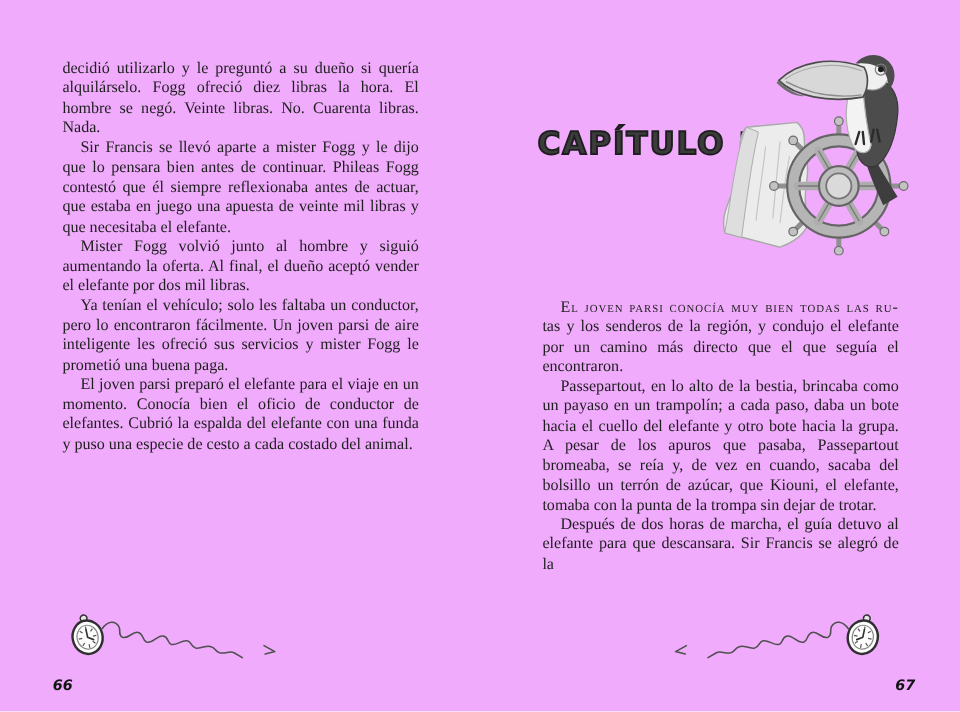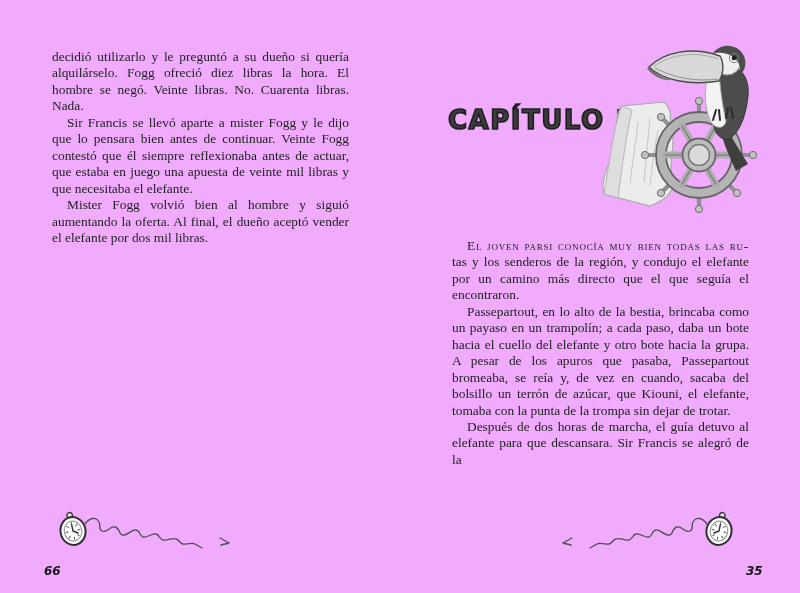--- a/index.html
+++ b/index.html
@@ -8,21 +8,21 @@
     font-family:"Liberation Serif",serif;color:#1e1e1e;padding-left:24px;
   }
   
   .textcol{
     position:absolute;width:297px;font-size:13.4px;line-height:16.45px;
     text-align:justify;hyphens:auto;-webkit-hyphens:auto;
   }
   .textcol p{margin:0;text-indent:15px;}
   .page-left-text{left:52px;top:49px;}
   .page-left-text p:first-child{text-indent:0;}
-  .page-right-text{left:452px;top:238px;}
+  .page-right-text{left:452px;top:248px;}
   .opening{text-indent:0;}
   .opening-lead{
     display:block;font-variant:small-caps;letter-spacing:0.8px;
     text-align:justify;text-align-last:justify;
   }
   
   .chapter-title{
     position:absolute;left:448px;top:88px;
     font-family:"DejaVu Sans",sans-serif;font-weight:800;font-size:26px;
     letter-spacing:1.5px;color:#3c3c3c;-webkit-text-stroke:1.6px #1e1e1e;
@@ -41,22 +41,24 @@
   .watch-left{left:54px;}
   .watch-right{left:556px;transform:scaleX(-1);}
 </style>
 </head>
 <body>
 
 <div class="spread">
 
   <div class="textcol page-left-text">
       <p>decidió utilizarlo y le preguntó a su dueño si quería alquilárselo. Fogg ofreció diez libras la hora. El hombre se negó. Veinte libras. No. Cuarenta libras. Nada.</p>
-      <p>Sir Francis se llevó aparte a mister Fogg y le dijo que lo pensara bien antes de continuar. Veinte Fogg contestó que él siempre reflexionaba antes de actuar, que estaba en juego una apuesta de veinte mil libras y que necesitaba el elefante.</p>
-      <p>Mister Fogg volvió bien al hombre y siguió aumentando la oferta. Al final, el dueño aceptó vender el elefante por dos mil libras.</p>
+      <p>Sir Francis se llevó aparte a mister Fogg y le dijo que lo pensara bien antes de continuar. Phileas Fogg contestó que él siempre reflexionaba antes de actuar, que estaba en juego una apuesta de veinte mil libras y que necesitaba el elefante.</p>
+      <p>Mister Fogg volvió junto al hombre y siguió aumentando la oferta. Al final, el dueño aceptó vender el elefante por dos mil libras.</p>
+      <p>Ya tenían el vehículo; solo les faltaba un conductor, pero lo encontraron fácilmente. Un joven parsi de aire inteligente les ofreció sus servicios y mister Fogg le prometió una buena paga.</p>
+      <p>El joven parsi preparó el elefante para el viaje en un momento. Conocía bien el oficio de conductor de elefantes. Cubrió la espalda del elefante con una funda y puso una especie de cesto a cada costado del animal.</p>
     </div>
 
   <span class="pagenum pagenum-left">66</span>
 
   <svg class="watch watch-left" viewBox="0 0 182 42" xmlns="http://www.w3.org/2000/svg">
     <g transform="rotate(-12 19 22)">
       <circle cx="19" cy="6" r="2.8" fill="#e8e8e8" stroke="#333" stroke-width="1.3"></circle>
       <ellipse cx="19" cy="22" rx="12.5" ry="14" fill="#fdfdfd" stroke="#2f2f2f" stroke-width="2"></ellipse>
       <ellipse cx="19" cy="22" rx="8.8" ry="10" fill="none" stroke="#8a8a8a" stroke-width="1"></ellipse>
       <path d="M19 13 v3 M19 28 v3 M11.5 22 h3 M23.5 22 h3 M13.6 15.8 l2 2 M22.4 26.2 l2 2 M24.4 15.8 l-2 2 M15.6 26.2 l-2 2" stroke="#555" stroke-width="1"></path>
@@ -139,21 +141,21 @@
   <div class="textcol page-right-text">
     <p class="opening">
       <span class="opening-lead">El joven parsi conocía muy bien todas las ru-</span><span>tas y los senderos de la región, y condujo el elefante por un camino más directo que el que seguía el encontraron.</span>
     </p>
     <div>
         <p>Passepartout, en lo alto de la bestia, brincaba como un payaso en un trampolín; a cada paso, daba un bote hacia el cuello del elefante y otro bote hacia la grupa. A pesar de los apuros que pasaba, Passepartout bromeaba, se reía y, de vez en cuando, sacaba del bolsillo un terrón de azúcar, que Kiouni, el elefante, tomaba con la punta de la trompa sin dejar de trotar.</p>
         <p>Después de dos horas de marcha, el guía detuvo al elefante para que descansara. Sir Francis se alegró de la</p>
       </div>
   </div>
 
-  <span class="pagenum pagenum-right">35</span>
+  <span class="pagenum pagenum-right">67</span>
 
   <svg class="watch watch-right" viewBox="0 0 182 42" xmlns="http://www.w3.org/2000/svg">
     <g transform="rotate(-12 19 22)">
       <circle cx="19" cy="6" r="2.8" fill="#e8e8e8" stroke="#333" stroke-width="1.3"></circle>
       <ellipse cx="19" cy="22" rx="12.5" ry="14" fill="#fdfdfd" stroke="#2f2f2f" stroke-width="2"></ellipse>
       <ellipse cx="19" cy="22" rx="8.8" ry="10" fill="none" stroke="#8a8a8a" stroke-width="1"></ellipse>
       <path d="M19 13 v3 M19 28 v3 M11.5 22 h3 M23.5 22 h3 M13.6 15.8 l2 2 M22.4 26.2 l2 2 M24.4 15.8 l-2 2 M15.6 26.2 l-2 2" stroke="#555" stroke-width="1"></path>
       <path d="M19 22 L19 15.5 M19 22 L23.5 25" stroke="#333" stroke-width="1.4" stroke-linecap="round"></path>
     </g>
     <path d="M31 15 c5 -7 11 -7 14 -2 c2 4 -1 7 3 9 c5 2 8 -5 13 -4 c5 1 3 6 7 8 c5 2 9 -6 14 -5 c5 1 3 6 7 7 c4 1 9 -4 13 -3 c4 1 3 5 7 6 c5 1 9 -3 13 -1 c4 1 3 4 7 5 c5 1 9 -2 12 0 l7 4" fill="none" stroke="#4f4f4f" stroke-width="1.3" stroke-linecap="round" stroke-linejoin="round"></path>

